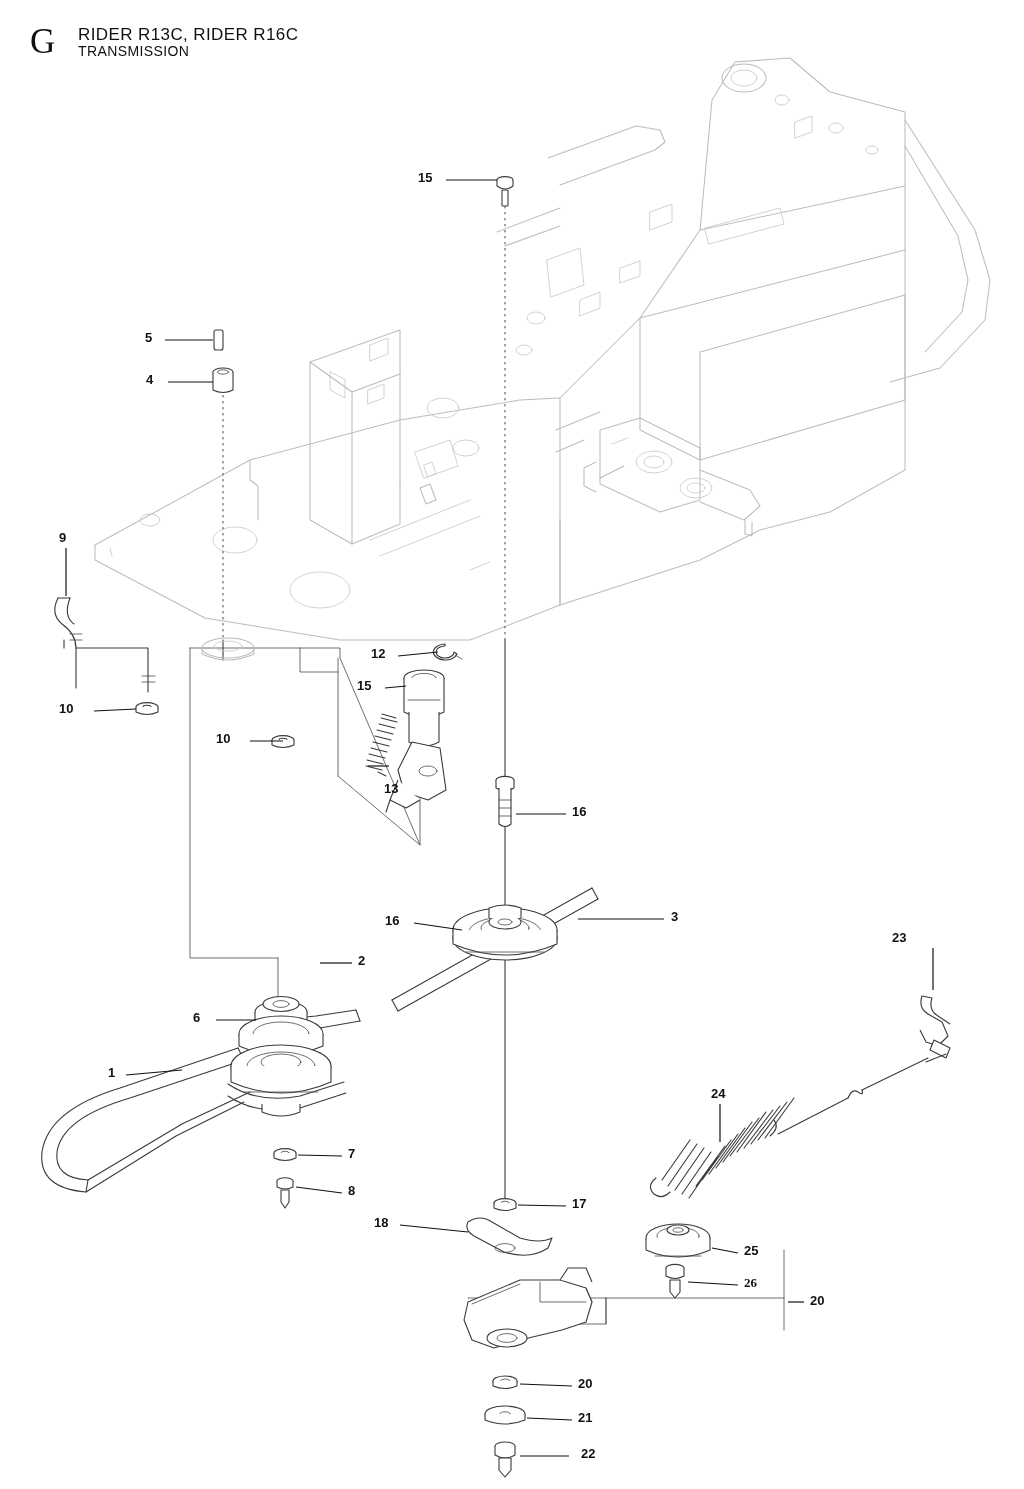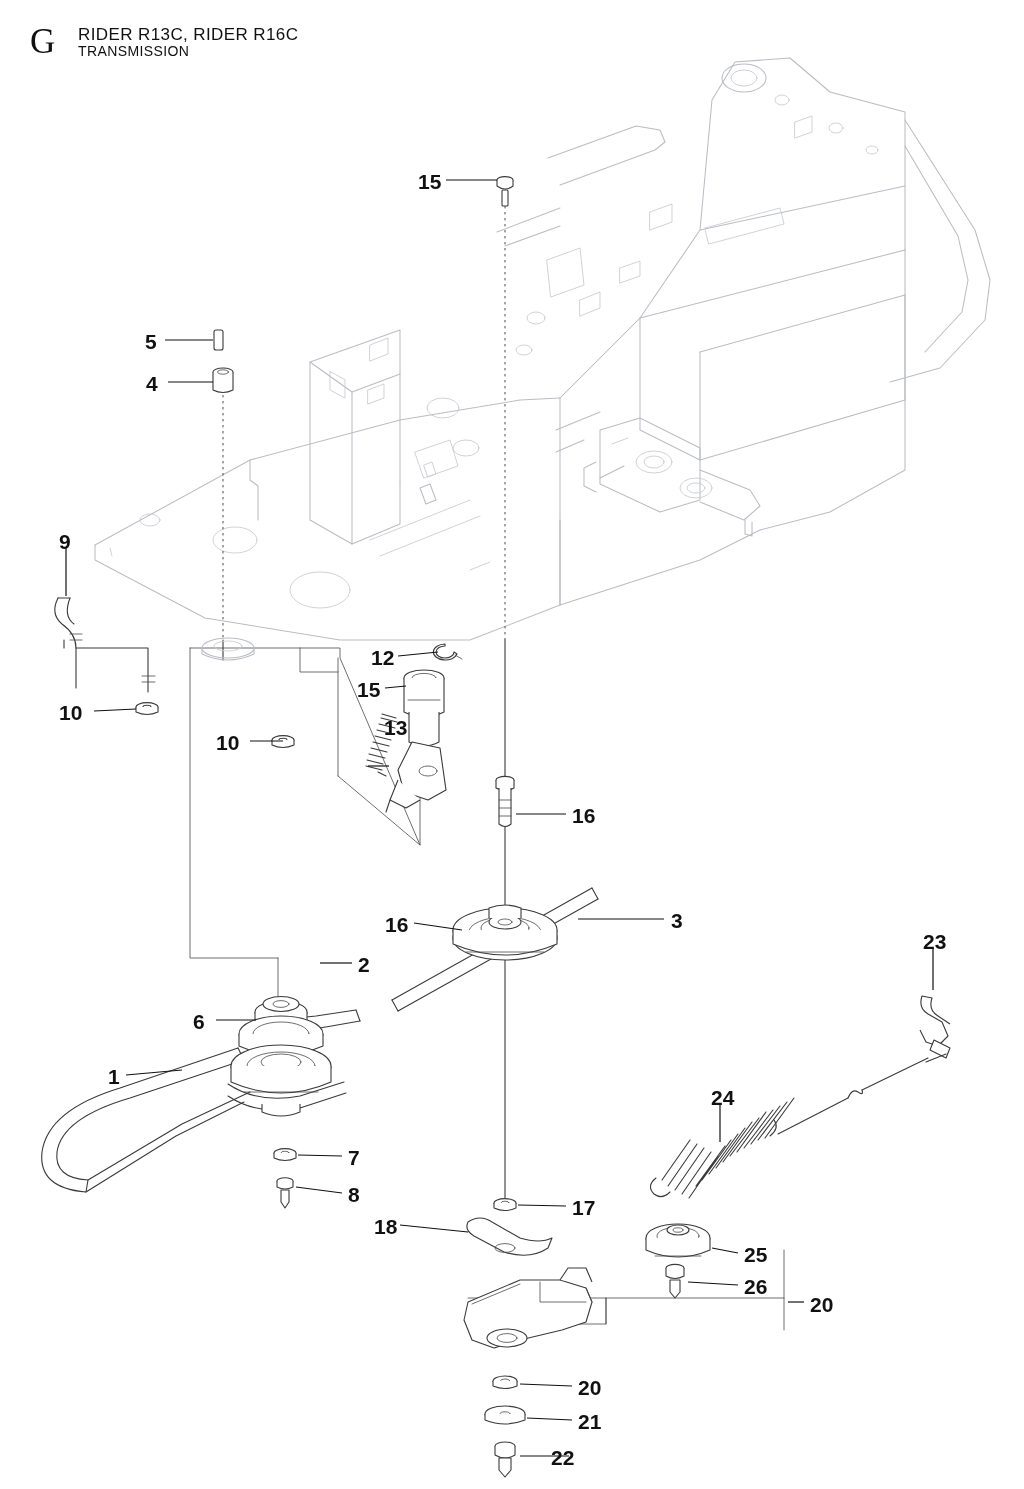--- a/index.html
+++ b/index.html
@@ -56,21 +56,21 @@
   #drawing {
     position: absolute;
     left: 0; top: 0;
     width: 1024px;
     height: 1489px;
   }
   #drawing svg { display: block; }
   
   .callout {
     position: absolute;
-    font-size: 21px;
+    font-size: 13px;
     font-weight: bold;
     color: #111;
     font-family: "Liberation Sans", sans-serif;
     white-space: nowrap;
   }
 </style>
 </head>
 <body>
 
 <div id="page">
@@ -424,33 +424,33 @@
   </div>
 
   <div class="callout" style="left:418px; top:170px;">15</div>
   <div class="callout" style="left:145px; top:330px;">5</div>
   <div class="callout" style="left:146px; top:372px;">4</div>
   <div class="callout" style="left:59px;  top:530px;">9</div>
   <div class="callout" style="left:59px;  top:701px;">10</div>
   <div class="callout" style="left:216px; top:731px;">10</div>
   <div class="callout" style="left:371px; top:646px;">12</div>
   <div class="callout" style="left:357px; top:678px;">15</div>
-  <div class="callout" style="left:340px; top:716px;padding-left:44px;">13</div>
+  <div class="callout" style="left:340px; top:781px;padding-left:44px;">13</div>
   <div class="callout" style="left:572px; top:804px;">16</div>
   <div class="callout" style="left:385px; top:913px;">16</div>
   <div class="callout" style="left:671px; top:909px;">3</div>
   <div class="callout" style="left:358px; top:953px;">2</div>
   <div class="callout" style="left:193px; top:1010px;">6</div>
   <div class="callout" style="left:108px; top:1065px;">1</div>
   <div class="callout" style="left:348px; top:1146px;">7</div>
   <div class="callout" style="left:348px; top:1183px;">8</div>
   <div class="callout" style="left:572px; top:1196px;">17</div>
   <div class="callout" style="left:374px; top:1215px;text-align:center;">18</div>
-  <div class="callout" style="left:923px; top:930px;text-align:center;">23</div>
+  <div class="callout" style="left:892px; top:930px;text-align:center;">23</div>
   <div class="callout" style="left:711px; top:1086px;">24</div>
   <div class="callout" style="left:744px; top:1243px;">25</div>
-  <div class="callout" style="left:744px; top:1275px;">26</div>
+  <div class="callout" style="left:744px; top:1275px;font-family:Liberation Serif, serif;">26</div>
   <div class="callout" style="left:810px; top:1293px;">20</div>
   <div class="callout" style="left:578px; top:1376px;">20</div>
   <div class="callout" style="left:578px; top:1410px;">21</div>
-  <div class="callout" style="left:551px; top:1446px;">22</div>
+  <div class="callout" style="left:581px; top:1446px;">22</div>
 
 </div>
 
 </body></html>

